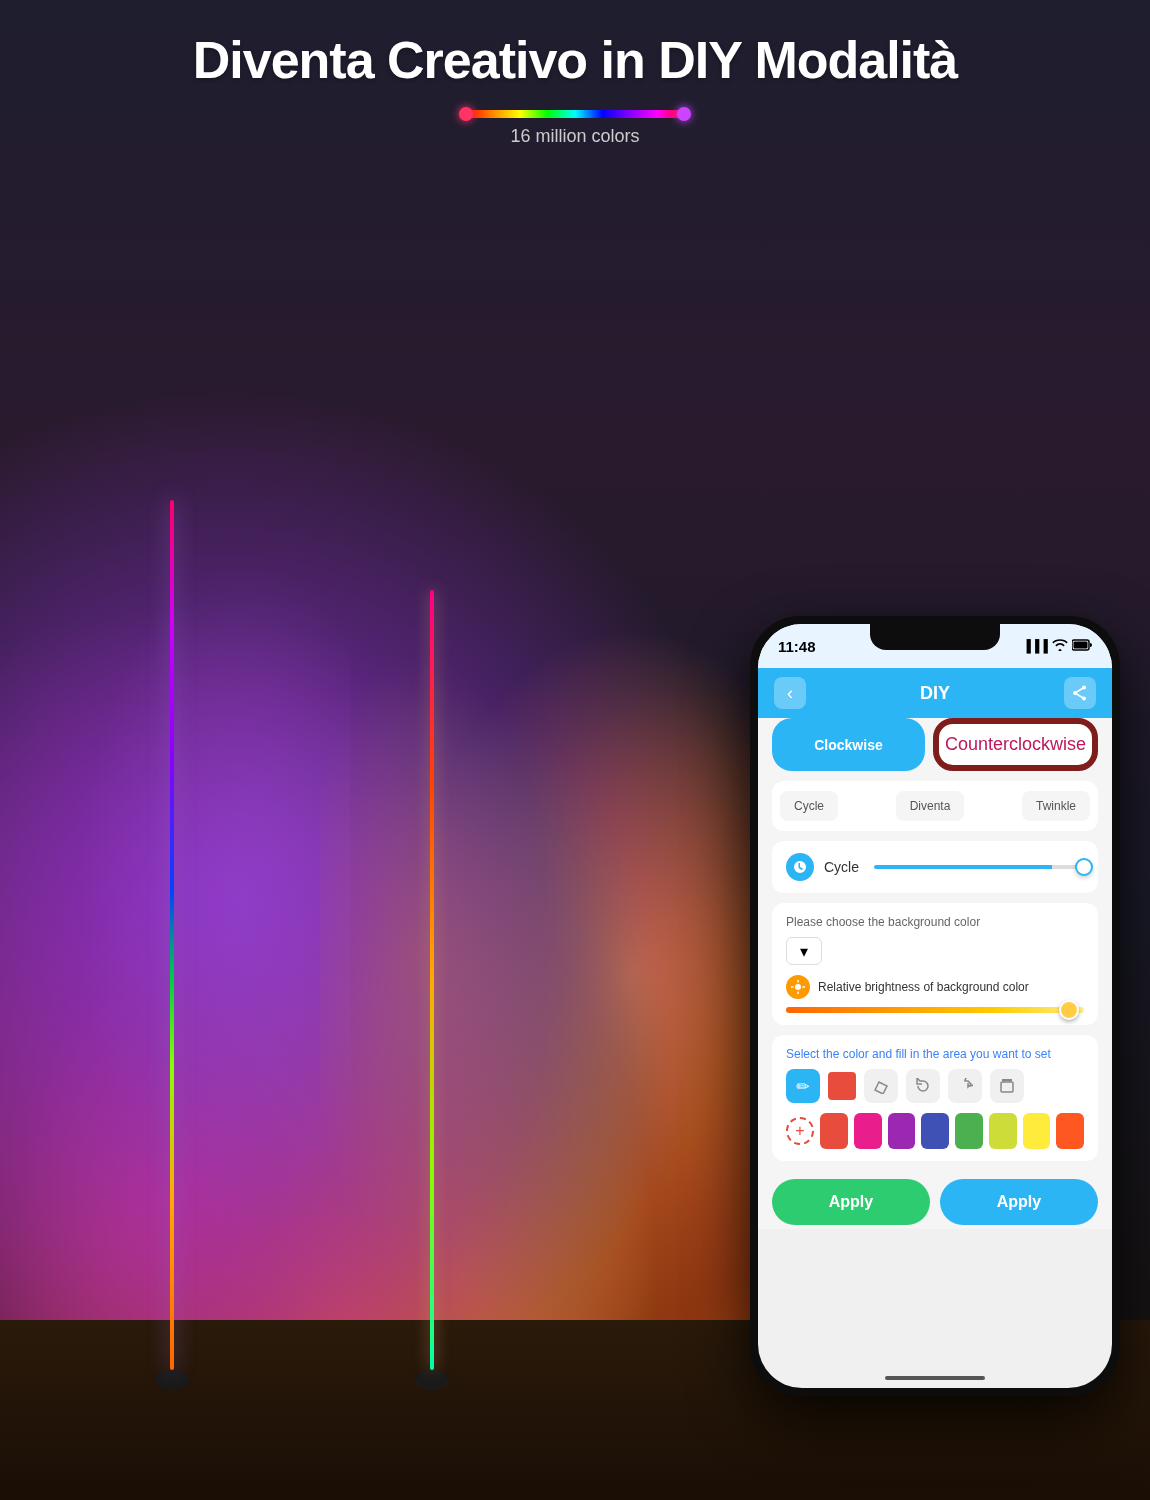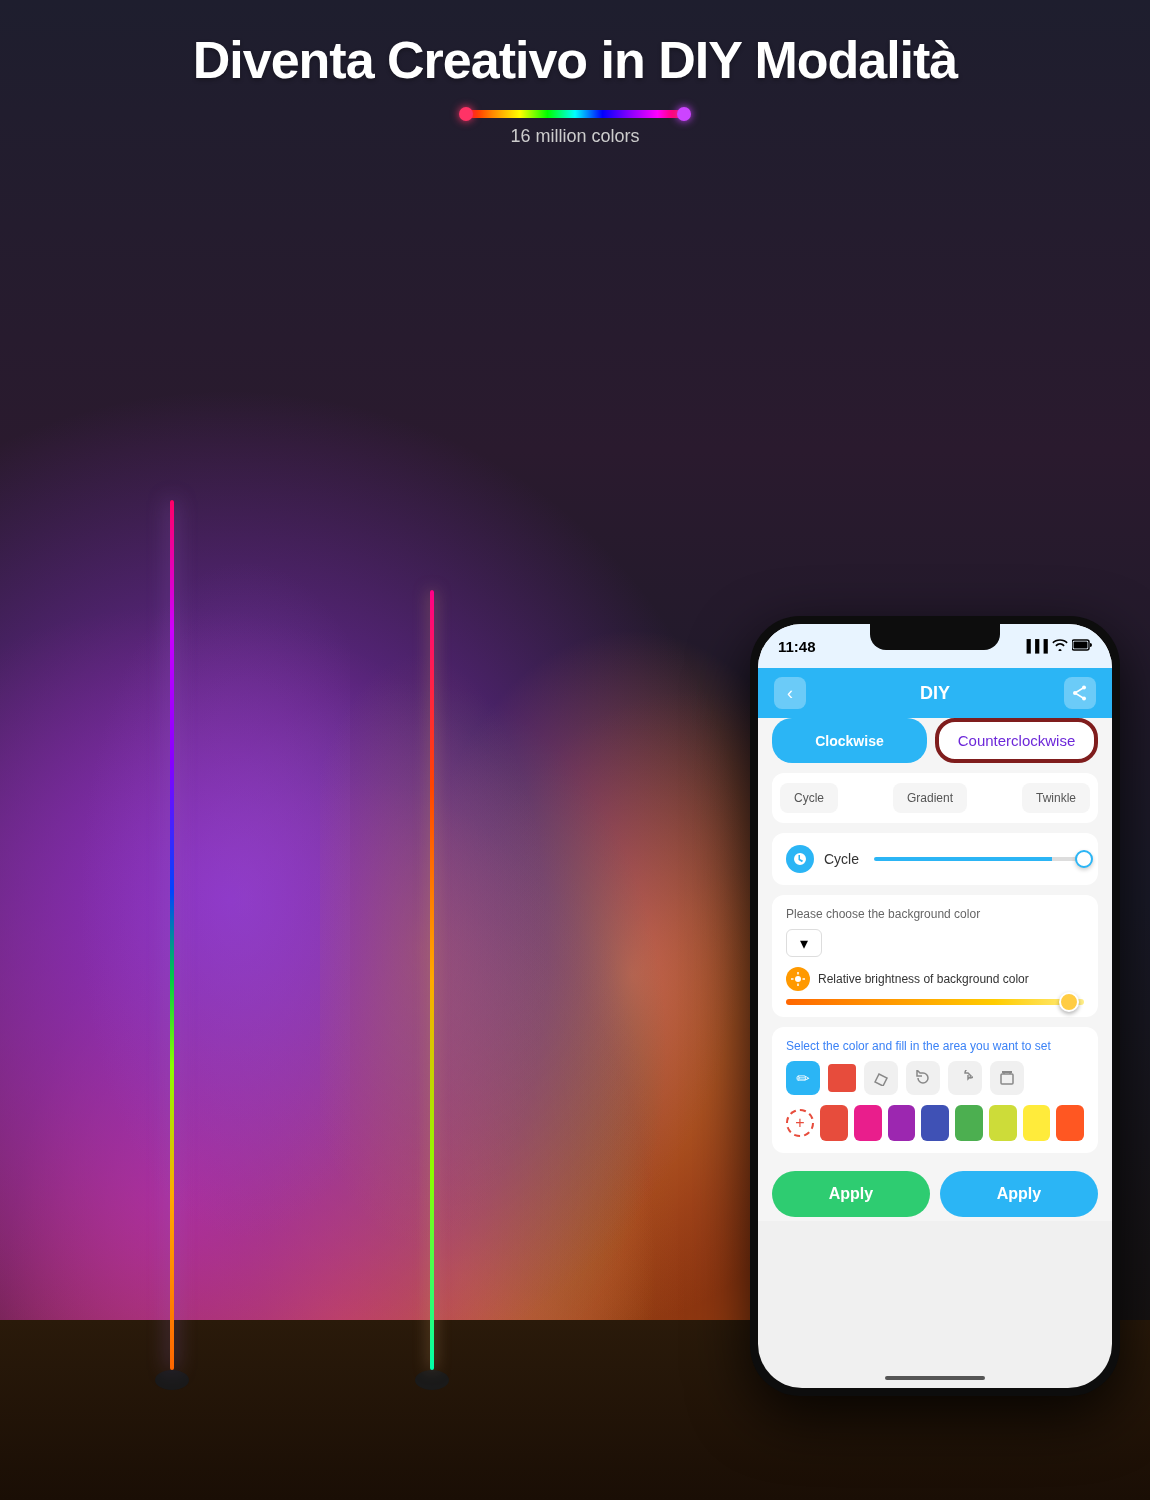--- a/index.html
+++ b/index.html
@@ -300,25 +300,25 @@
       padding: 10px 0;
       font-size: 14px;
       font-weight: 600;
       cursor: pointer;
       text-align: center;
     }
 
     .btn-counterclockwise {
       flex: 1;
       background: white;
-      color: #6d28d9;
-      border: 4px solid #7f1d1d;
+      color: #be185d;
+      border: 6px solid #7f1d1d;
       border-radius: 20px;
       padding: 10px 0;
-      font-size: 15px;
+      font-size: 18px;
       cursor: pointer;
       text-align: center;
     }
 
     
     .mode-buttons {
       background: white;
       border-radius: 12px;
       padding: 10px 8px;
       margin-bottom: 10px;
@@ -687,21 +687,21 @@
     <div class="app-content">
 
       <div class="direction-buttons">
         <button class="btn-clockwise">Clockwise</button>
         <button class="btn-counterclockwise">Counterclockwise</button>
       </div>
 
       <div class="mode-buttons">
         <div class="mode-row">
           <button class="mode-btn">Cycle</button>
-          <button class="mode-btn">Gradient</button>
+          <button class="mode-btn">Diventa</button>
           <button class="mode-btn">Twinkle</button>
         </div>
       </div>
 
       <div class="speed-control">
         <div class="speed-icon">
           <svg width="14" height="14" viewBox="0 0 14 14" fill="white">
               <path d="M7 1a6 6 0 100 12A6 6 0 007 1zm0 2v4l3 1.5-1 1.7L5.5 8V3h1.5z"></path>
             </svg>
         </div>

